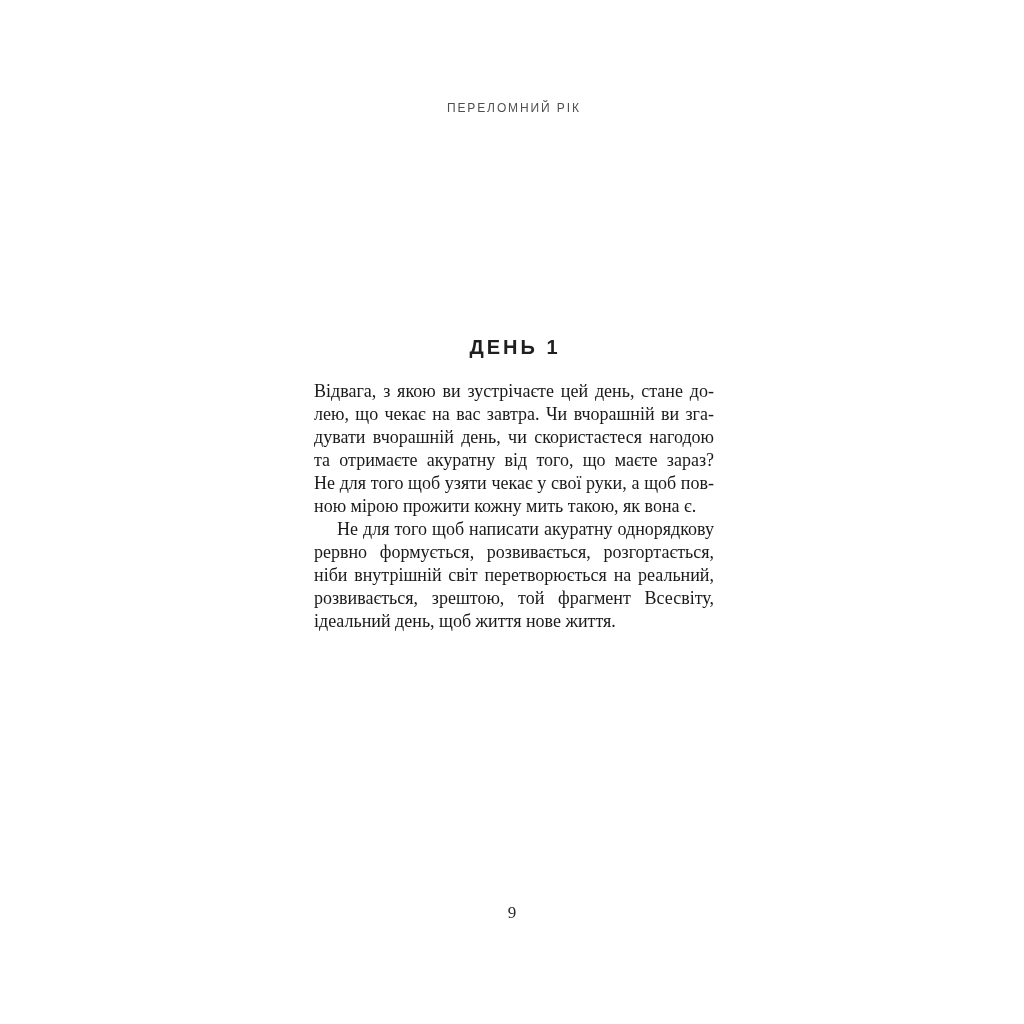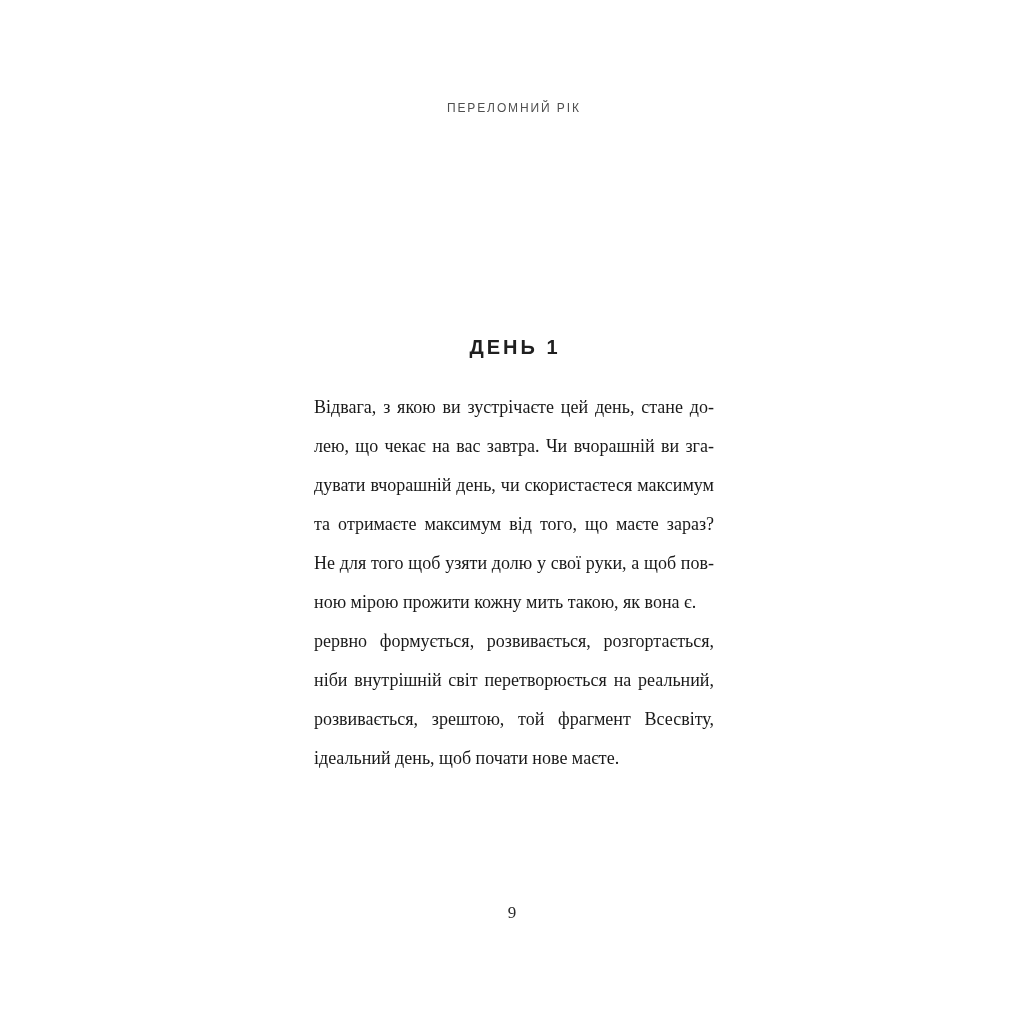--- a/index.html
+++ b/index.html
@@ -54,21 +54,20 @@
     font-family: "Liberation Serif", serif;
     font-size: 18px;
     line-height: 23px;
     color: #191919;
   }
   .text-line {
     text-align: justify;
     text-align-last: justify;
     white-space: nowrap;
     overflow: hidden;
-    margin-top: 16px;
   }
   .text-line.para-last {
     text-align-last: left;
   }
   .text-line.indent {
     text-indent: 23px;
   }
   .page-number {
     position: absolute;
     top: 903px;
@@ -85,25 +84,26 @@
 
 <div class="page">
 
   <div class="running-header">ПЕРЕЛОМНИЙ РІК</div>
 
   <div class="chapter-title">ДЕНЬ 1</div>
 
   <div class="body-text">
       <div class="text-line">Відвага, з якою ви зустрічаєте цей день, стане до-</div>
       <div class="text-line">лею, що чекає на вас завтра. Чи вчорашній ви зга-</div>
-      <div class="text-line">дувати вчорашній день, чи скористаєтеся максимум</div>
-      <div class="text-line">та отримаєте максимум від того, що маєте зараз?</div>
-      <div class="text-line">Не для того щоб узяти долю у свої руки, а щоб пов-</div>
+      <div class="text-line">дувати вчорашній день, чи скористаєтеся нагодою</div>
+      <div class="text-line">та отримаєте акуратну від того, що маєте зараз?</div>
+      <div class="text-line">Не для того щоб узяти чекає у свої руки, а щоб пов-</div>
       <div class="text-line para-last">ною мірою прожити кожну мить такою, як вона є.</div>
+      <div class="text-line indent">Не для того щоб написати акуратну однорядкову</div>
       <div class="text-line">рервно формується, розвивається, розгортається,</div>
       <div class="text-line">ніби внутрішній світ перетворюється на реальний,</div>
       <div class="text-line">розвивається, зрештою, той фрагмент Всесвіту,</div>
-      <div class="text-line para-last">ідеальний день, щоб почати нове маєте.</div>
+      <div class="text-line para-last">ідеальний день, щоб життя нове життя.</div>
     </div>
 
   <div class="page-number">9</div>
 
 </div>
 
 </body></html>

